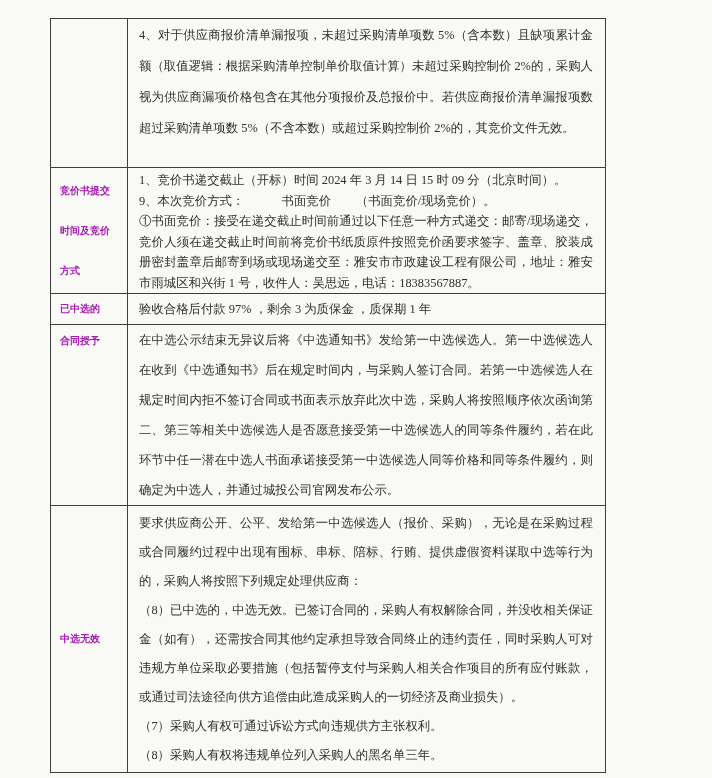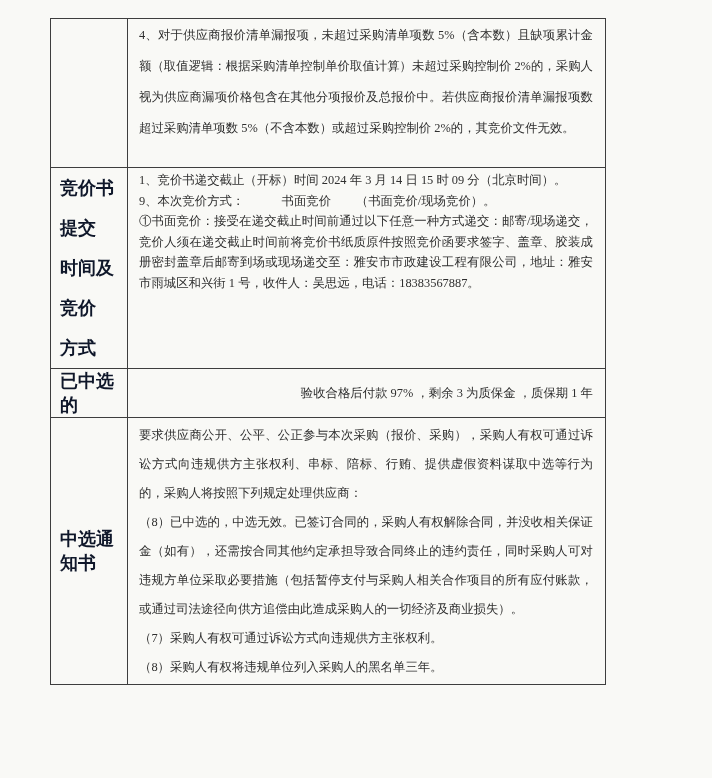--- a/index.html
+++ b/index.html
@@ -29,23 +29,23 @@
   }
   col.c1 { width: 77px; }
   col.c2 { width: 478px; }
   td {
     border: 1px solid #3e3e3e;
     vertical-align: top;
     overflow: hidden;
   }
   td.hd {
     font-weight: bold;
-    color: #0f172a;
+    color: #a21caf;
     padding: 0 3px 0 9px;
-    font-size: 18px;
+    font-size: 10px;
     text-align: left;
   }
   td.ct {
     padding: 0 12px 0 11px;
     font-size: 12.4px;
     text-align: justify;
   }
   td.ct p { margin: 0; word-break: break-all; }
 
   
@@ -55,21 +55,21 @@
 
   
   tr.r1 { height: 124px; }
   tr.r1 td.hd { vertical-align: middle; line-height: 40px; white-space: pre-line; }
   tr.r1 td.ct { padding-top: 2px; }
   tr.r1 td.ct p { line-height: 20.5px; }
 
   
   tr.r2 { height: 31px; }
   tr.r2 td { vertical-align: middle; }
-  tr.r2 td.ct p { line-height: 16px; text-align: right; }
+  tr.r2 td.ct p { line-height: 16px; text-align: left; }
 
   
   tr.r3 { height: 180px; }
   tr.r3 td.hd { line-height: 30px; padding-top: 1px; }
   tr.r3 td.ct p { line-height: 30px; }
 
   
   tr.r4 { height: 267px; }
   tr.r4 td.hd { vertical-align: middle; }
   tr.r4 td.ct { padding-top: 3px; }
@@ -100,24 +100,30 @@
           <p>9、本次竞价方式：　　　书面竞价　　（书面竞价/现场竞价）。</p>
           <p>①书面竞价：接受在递交截止时间前通过以下任意一种方式递交：邮寄/现场递交，竞价人须在递交截止时间前将竞价书纸质原件按照竞价函要求签字、盖章、胶装成册密封盖章后邮寄到场或现场递交至：雅安市市政建设工程有限公司，地址：雅安市雨城区和兴街 1 号，收件人：吴思远，电话：18383567887。</p>
         </td>
       </tr>
       <tr class="r2">
         <td class="hd">已中选的</td>
         <td class="ct">
           <p>验收合格后付款 97% ，剩余 3 为质保金 ，质保期 1 年</p>
         </td>
       </tr>
+      <tr class="r3">
+        <td class="hd">合同授予</td>
+        <td class="ct">
+          <p>在中选公示结束无异议后将《中选通知书》发给第一中选候选人。第一中选候选人在收到《中选通知书》后在规定时间内，与采购人签订合同。若第一中选候选人在规定时间内拒不签订合同或书面表示放弃此次中选，采购人将按照顺序依次函询第二、第三等相关中选候选人是否愿意接受第一中选候选人的同等条件履约，若在此环节中任一潜在中选人书面承诺接受第一中选候选人同等价格和同等条件履约，则确定为中选人，并通过城投公司官网发布公示。</p>
+        </td>
+      </tr>
       <tr class="r4">
-        <td class="hd">中选通知书</td>
+        <td class="hd">中选无效</td>
         <td class="ct">
-          <p>要求供应商公开、公平、公正参与本次采购（报价、采购），采购人有权可通过诉讼方式向违规供方主张权利、串标、陪标、行贿、提供虚假资料谋取中选等行为的，采购人将按照下列规定处理供应商：</p>
+          <p>要求供应商公开、公平、发给第一中选候选人（报价、采购），无论是在采购过程或合同履约过程中出现有围标、串标、陪标、行贿、提供虚假资料谋取中选等行为的，采购人将按照下列规定处理供应商：</p>
           <p>（8）已中选的，中选无效。已签订合同的，采购人有权解除合同，并没收相关保证金（如有），还需按合同其他约定承担导致合同终止的违约责任，同时采购人可对违规方单位采取必要措施（包括暂停支付与采购人相关合作项目的所有应付账款，或通过司法途径向供方追偿由此造成采购人的一切经济及商业损失）。</p>
           <p>（7）采购人有权可通过诉讼方式向违规供方主张权利。</p>
           <p>（8）采购人有权将违规单位列入采购人的黑名单三年。</p>
         </td>
       </tr>
     </tbody>
   </table>
 </div>
 
 </body></html>

